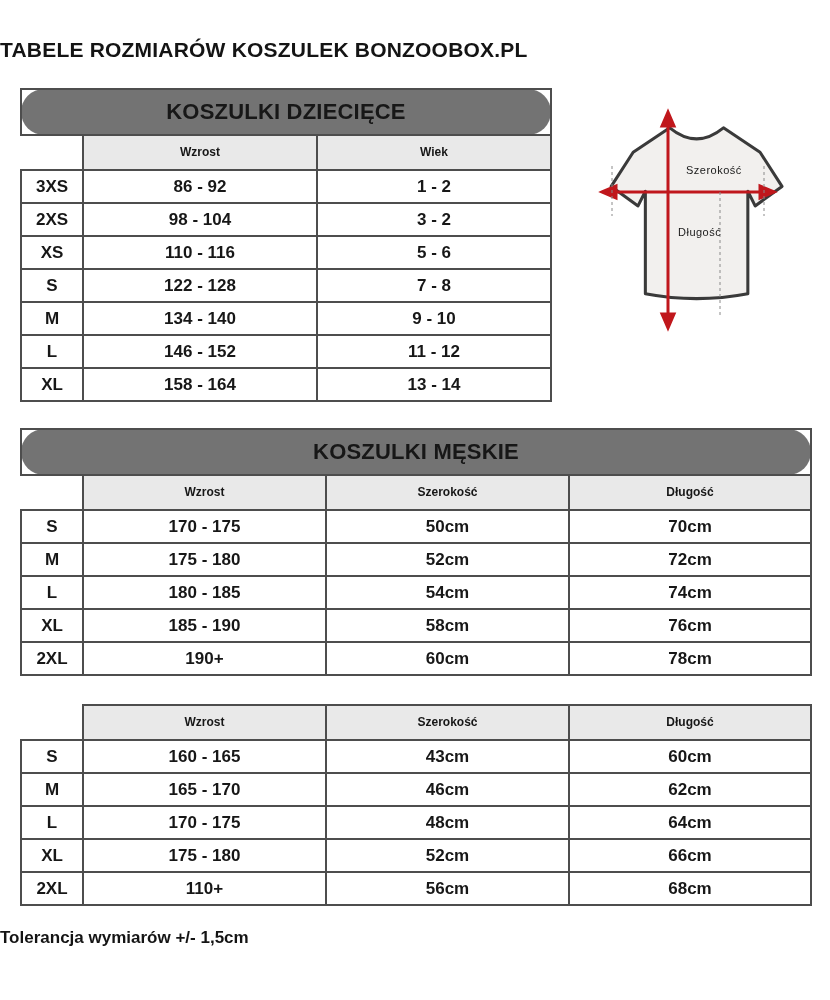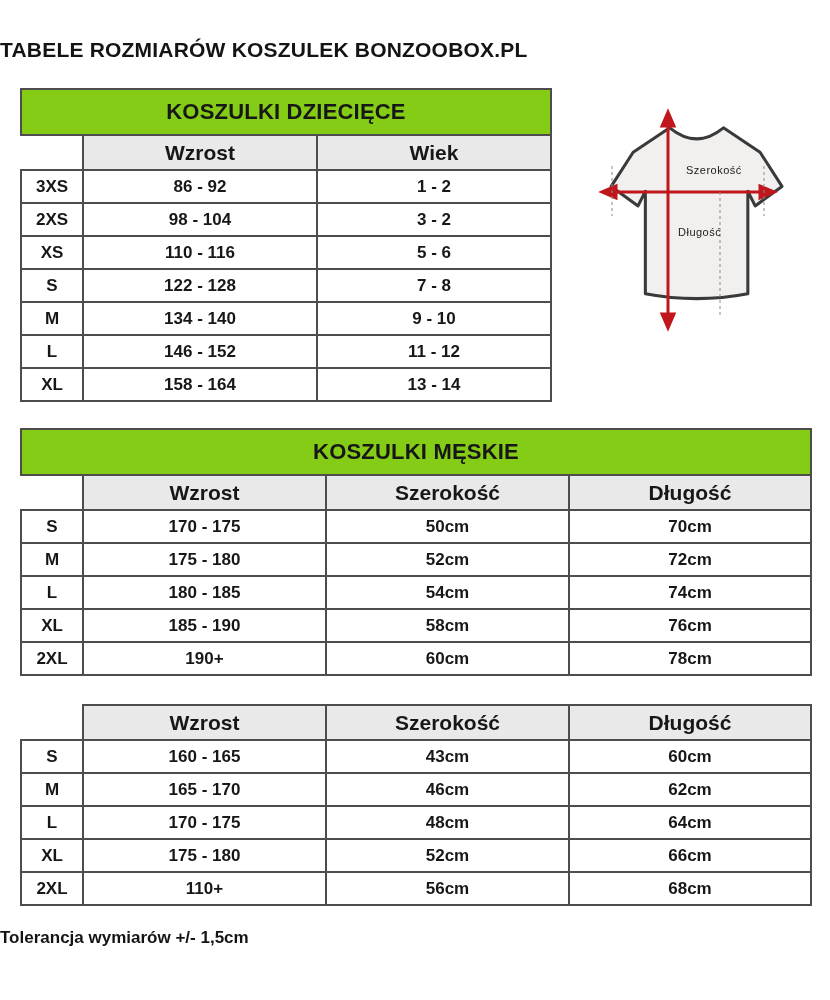--- a/index.html
+++ b/index.html
@@ -48,29 +48,30 @@
     text-align: center;
     font-size: 17px;
     font-weight: bold;
     color: #171717;
     padding: 0;
     height: 31px;
     line-height: 31px;
     background: #ffffff;
   }
   table.size-table tr.caption-row td {
-    background: #84cc16;
+    background: #737373;
     font-size: 22px;
     height: 44px;
     line-height: 44px;
     letter-spacing: 0.2px;
+    border-radius: 23px;
   }
   table.size-table tr.header-row td {
     background: #e9e9e9;
-    font-size: 21px;
+    font-size: 12px;
     height: 33px;
     line-height: 33px;
   }
   table.size-table tr.header-row td.corner {
     background: #ffffff;
     border-left-color: #ffffff;
     border-top-color: #ffffff;
   }
   td.sizecell {
     font-weight: bold;

